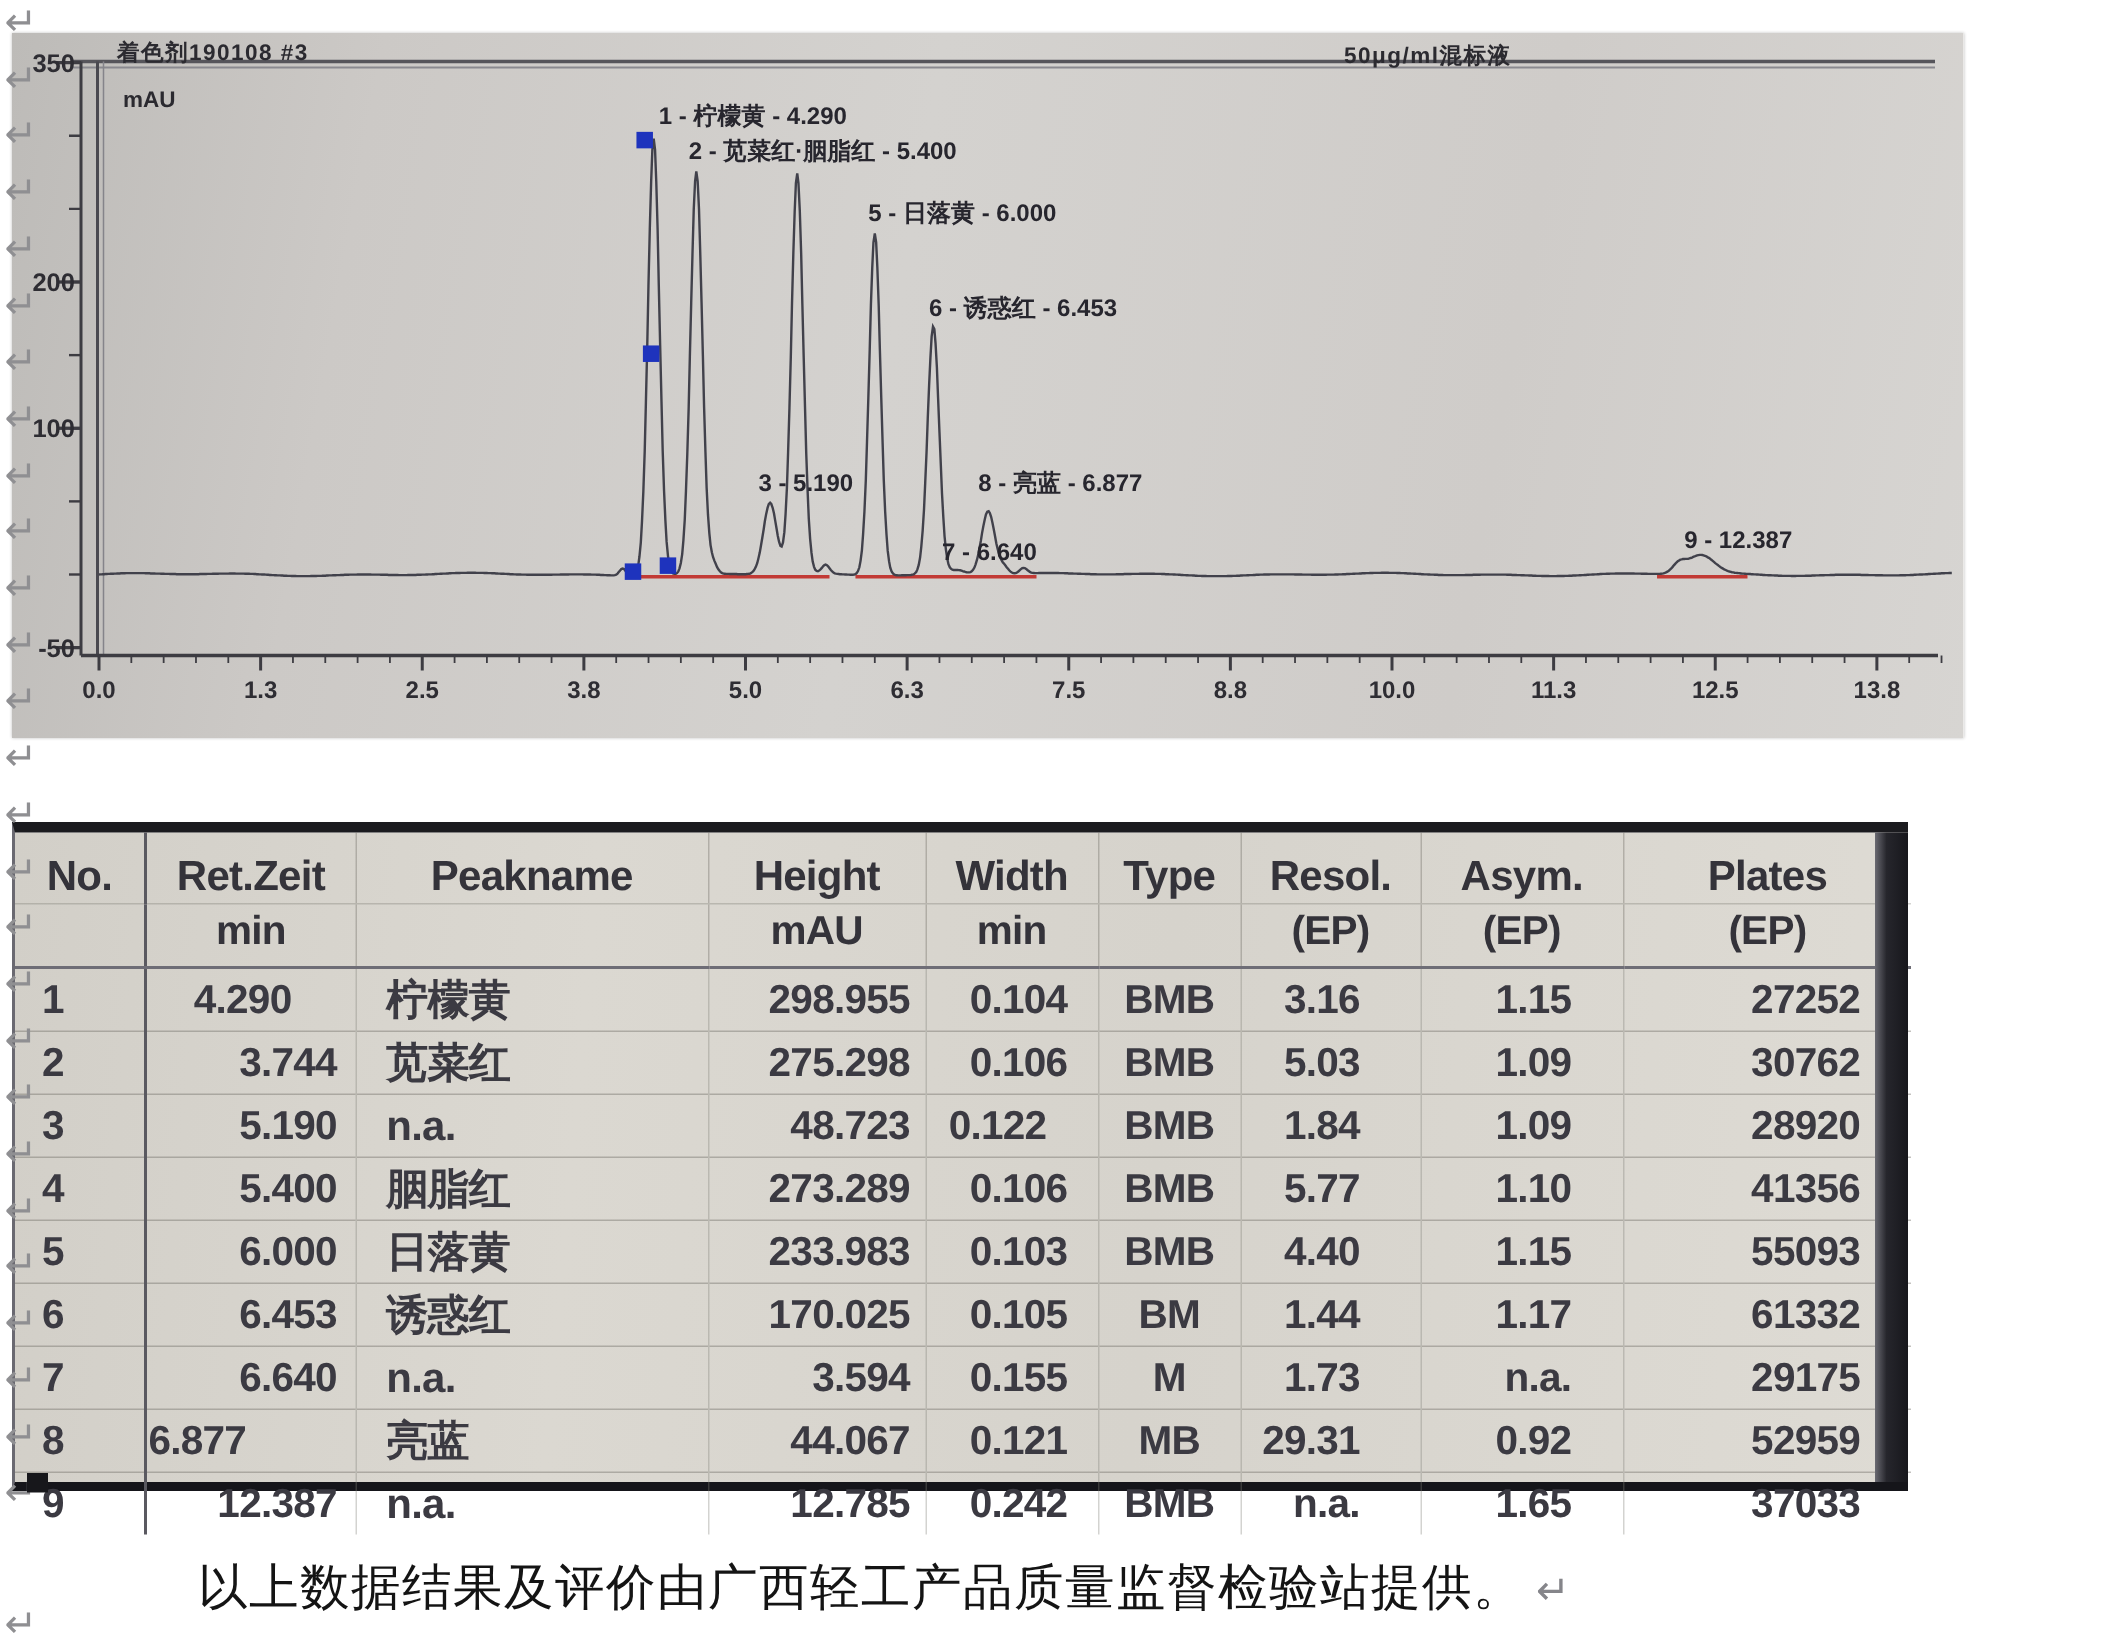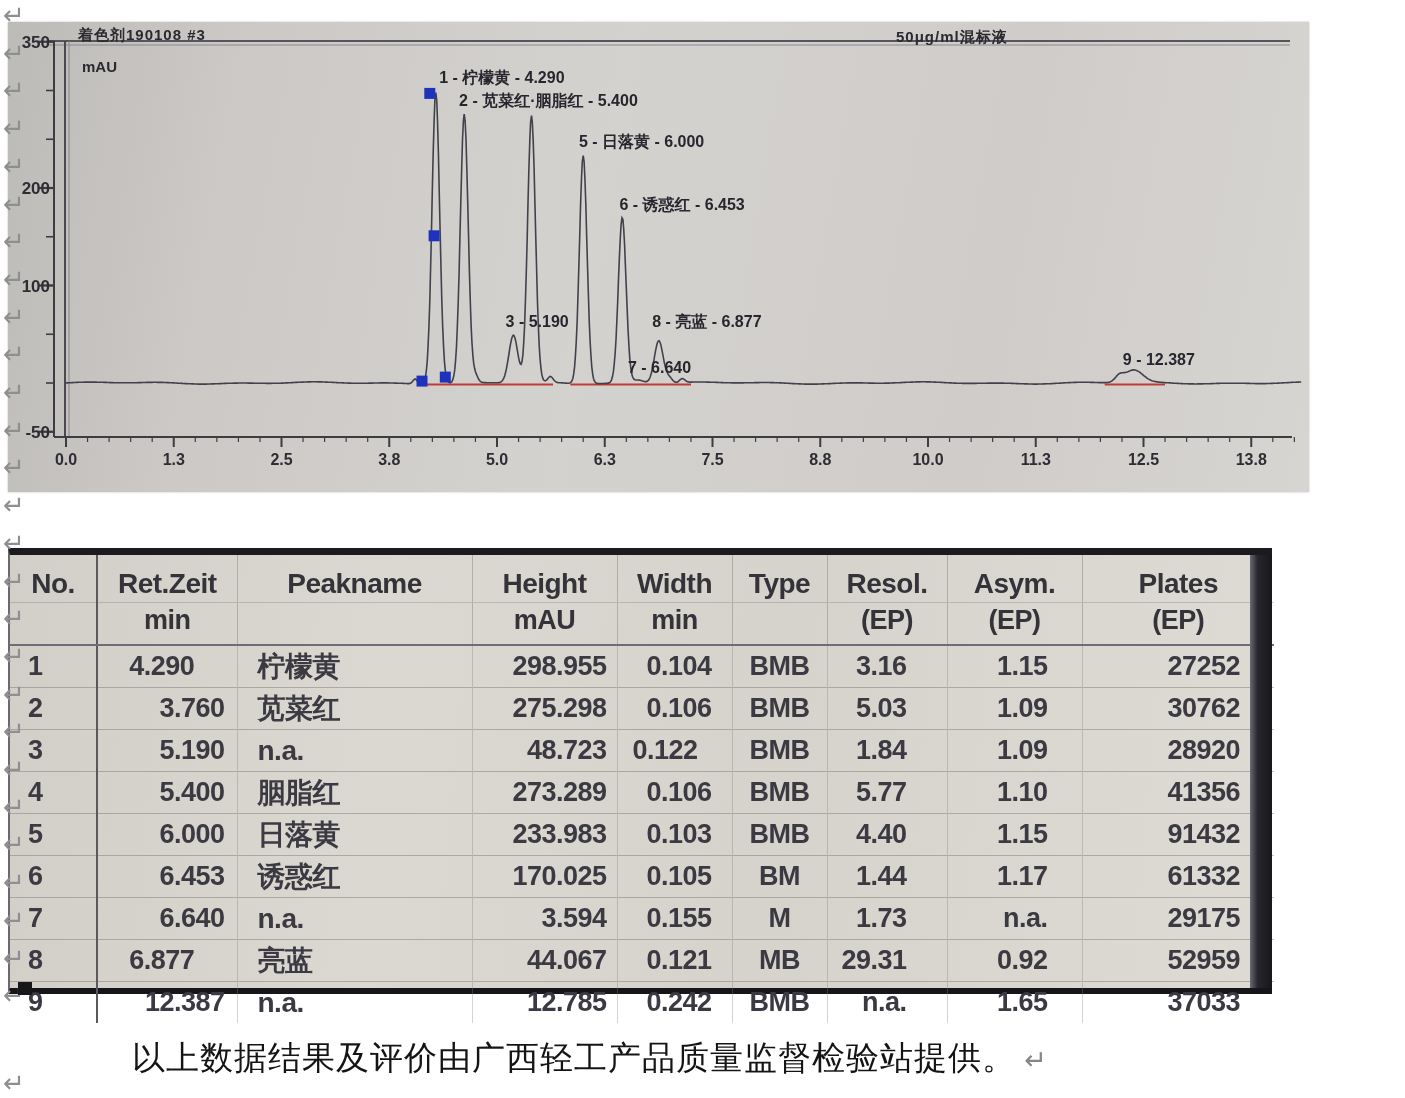--- a/index.html
+++ b/index.html
@@ -280,21 +280,21 @@
           <td class="c2" style="text-align: left;">柠檬黄</td>
           <td class="c3" style="text-align: right;">298.955</td>
           <td class="c4" style="text-align: right;">0.104</td>
           <td class="c5" style="text-align: center;">BMB</td>
           <td class="c6" style="text-align: right;">3.16</td>
           <td class="c7" style="text-align: right;">1.15</td>
           <td class="c8" style="text-align: right;">27252</td>
         </tr>
         <tr>
           <td class="c0" style="text-align: left;">2</td>
-          <td class="c1" style="text-align: right;">3.760</td>
+          <td class="c1" style="text-align: right;">3.744</td>
           <td class="c2" style="text-align: left;">苋菜红</td>
           <td class="c3" style="text-align: right;">275.298</td>
           <td class="c4" style="text-align: right;">0.106</td>
           <td class="c5" style="text-align: center;">BMB</td>
           <td class="c6" style="text-align: right;">5.03</td>
           <td class="c7" style="text-align: right;">1.09</td>
           <td class="c8" style="text-align: right;">30762</td>
         </tr>
         <tr>
           <td class="c0" style="text-align: left;">3</td>
@@ -320,21 +320,21 @@
         </tr>
         <tr>
           <td class="c0" style="text-align: left;">5</td>
           <td class="c1" style="text-align: right;">6.000</td>
           <td class="c2" style="text-align: left;">日落黄</td>
           <td class="c3" style="text-align: right;">233.983</td>
           <td class="c4" style="text-align: right;">0.103</td>
           <td class="c5" style="text-align: center;">BMB</td>
           <td class="c6" style="text-align: right; padding-left: 28px;">4.40</td>
           <td class="c7" style="text-align: right;">1.15</td>
-          <td class="c8" style="text-align: right;">91432</td>
+          <td class="c8" style="text-align: right;">55093</td>
         </tr>
         <tr>
           <td class="c0" style="text-align: left;">6</td>
           <td class="c1" style="text-align: right;">6.453</td>
           <td class="c2" style="text-align: left;">诱惑红</td>
           <td class="c3" style="text-align: right;">170.025</td>
           <td class="c4" style="text-align: right;">0.105</td>
           <td class="c5" style="text-align: center;">BM</td>
           <td class="c6" style="text-align: right;">1.44</td>
           <td class="c7" style="text-align: right;">1.17</td>
@@ -346,21 +346,21 @@
           <td class="c2" style="text-align: left;">n.a.</td>
           <td class="c3" style="text-align: right;">3.594</td>
           <td class="c4" style="text-align: right;">0.155</td>
           <td class="c5" style="text-align: center;">M</td>
           <td class="c6" style="text-align: right;">1.73</td>
           <td class="c7" style="text-align: right;">n.a.</td>
           <td class="c8" style="text-align: right;">29175</td>
         </tr>
         <tr>
           <td class="c0" style="text-align: left;">8</td>
-          <td class="c1" style="text-align: center;">6.877</td>
+          <td class="c1" style="text-align: left;">6.877</td>
           <td class="c2" style="text-align: left;">亮蓝</td>
           <td class="c3" style="text-align: right;">44.067</td>
           <td class="c4" style="text-align: right;">0.121</td>
           <td class="c5" style="text-align: center;">MB</td>
           <td class="c6" style="text-align: right;">29.31</td>
           <td class="c7" style="text-align: right;">0.92</td>
           <td class="c8" style="text-align: right;">52959</td>
         </tr>
         <tr>
           <td class="c0" style="text-align: left;">9</td>

